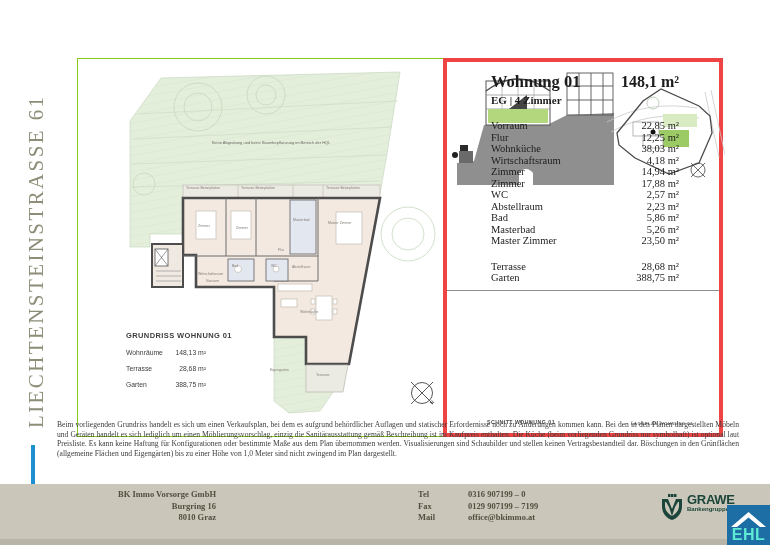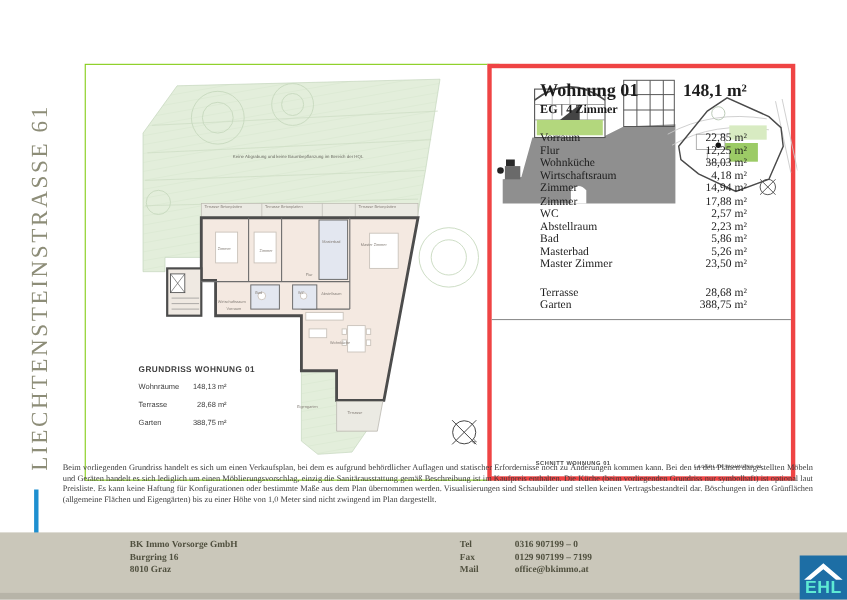--- a/index.html
+++ b/index.html
@@ -57,21 +57,21 @@
   
   .blue-bar{position:absolute;left:31px;top:445px;width:4px;height:67px;background:#1e8fd0;}
   .disclaimer{
     position:absolute;left:57px;top:420px;width:682px;
     font-size:7.6px;line-height:9.6px;color:#3c3c3c;text-align:justify;
   }
   
   .footer{position:absolute;left:0;top:484px;width:770px;height:61px;background:#cac7ba;}
   .footer-strip{position:absolute;left:0;bottom:0;width:100%;height:6px;background:#b7b4a8;}
   .f-col{position:absolute;top:5px;font-size:8.5px;line-height:11.5px;color:#50503f;font-weight:bold;}
-  .f-company{left:118px;}
+  .f-company{left:118px;text-align:right;}
   .f-contact{left:384px;display:flex;margin-left:34px;}
   .f-contact .lbl{width:50px;}
   .f-contact .val{}
   .grawe{position:absolute;left:660px;top:10px;display:flex;align-items:flex-start;}
   .grawe-text{margin-left:3px;color:#1b453a;font-family:"Liberation Sans",sans-serif;}
   .grawe-name{font-size:13px;font-weight:bold;letter-spacing:-.3px;line-height:12px;}
   .grawe-sub{font-size:6px;font-weight:bold;line-height:6px;}
   .ehl{
     position:absolute;left:727px;top:505px;width:43px;height:40px;background:#1d6ea5;
     display:flex;flex-direction:column;align-items:center;justify-content:flex-end;
@@ -332,20 +332,32 @@
       <div class="lbl">Fax</div>
       <div class="lbl">Mail</div>
     </div>
     <div>
       <div class="val">0316 907199 – 0</div>
       <div class="val">0129 907199 – 7199</div>
       <div class="val">office@bkimmo.at</div>
     </div>
   </div>
 
+  <div class="grawe">
+    <svg width="24" height="26" viewBox="0 0 24 26">
+      <rect x="8" y="0" width="2.5" height="3" fill="#1b453a"></rect>
+      <rect x="11" y="0" width="2.5" height="3" fill="#1b453a"></rect>
+      <rect x="14" y="0" width="2.5" height="3" fill="#1b453a"></rect>
+      <path d="M2,5 L8,5 L12,15 L16,5 L22,5 L22,12 C22,19 18,24 12,26 C6,24 2,19 2,12 Z M12,22 L9,13 L6,8 L5,8 L5,12 C5,16 8,20 12,22 Z M12,22 C16,20 19,16 19,12 L19,8 L18,8 L15,13 Z" fill="#1b453a" fill-rule="evenodd"></path>
+    </svg>
+    <div class="grawe-text">
+      <div class="grawe-name">GRAWE</div>
+      <div class="grawe-sub">Bankengruppe</div>
+    </div>
+  </div>
   <div class="footer-strip"></div>
 </div>
 
 <div class="ehl">
   <svg width="43" height="20" viewBox="0 0 43 20">
     <path d="M4,18 L21.5,3 L39,18 L33,18 L21.5,8.5 L10,18 Z" fill="#ffffff"></path>
   </svg>
   <div class="ehl-text">EHL</div>
 </div>
 

